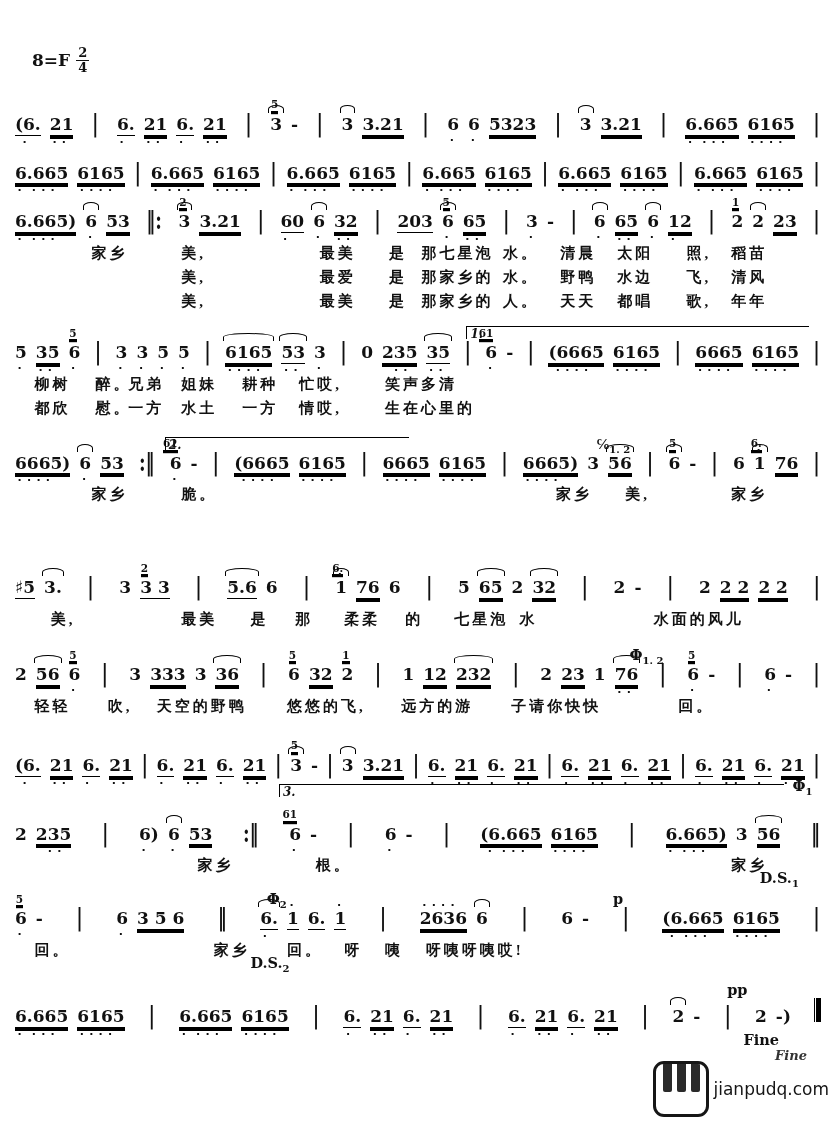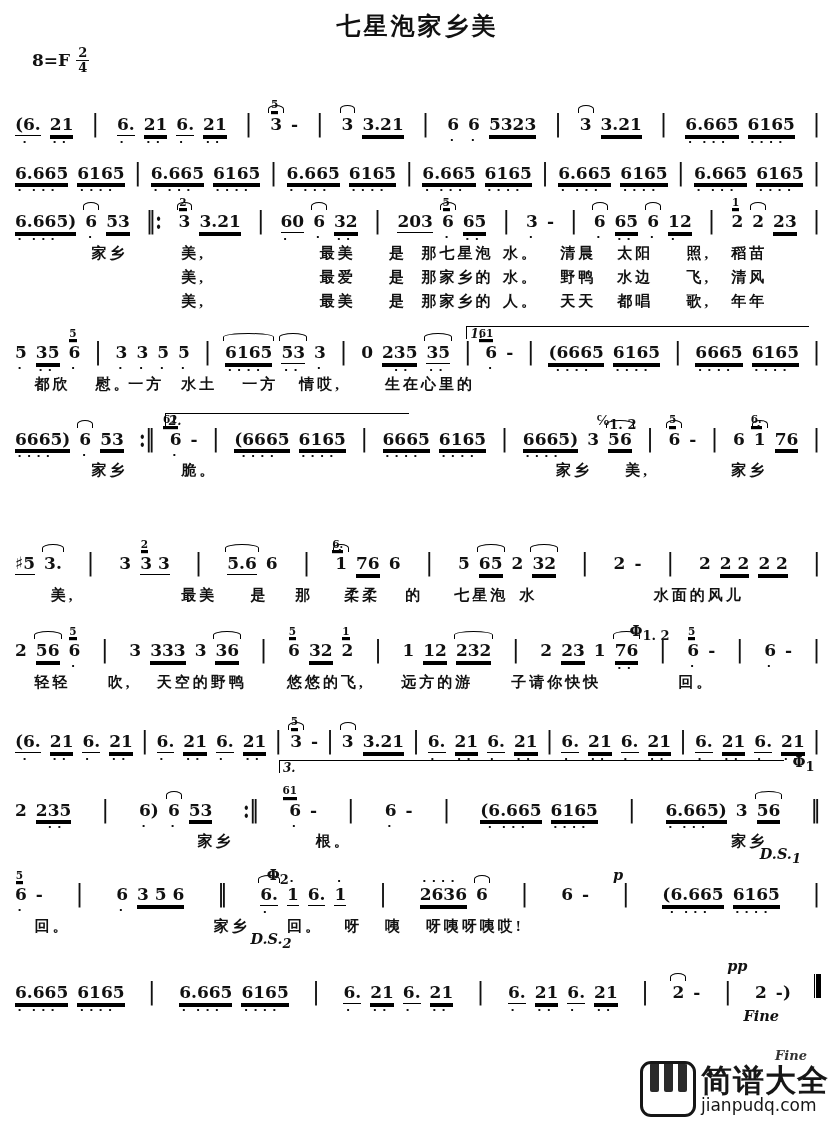--- a/index.html
+++ b/index.html
@@ -45,46 +45,45 @@
         border-right:5px solid #000;vertical-align:-4px;box-sizing:border-box;}
 
   
   .lyr{position:relative;height:24px;font-family:Liberation Serif, serif;}
   .seg{position:absolute;top:0;white-space:nowrap;font-size:15px;
        letter-spacing:3px;font-weight:bold;}
 
   
   .mark{position:absolute;font-family:"DejaVu Serif",serif;font-weight:bold;
         font-size:15px;line-height:1;white-space:nowrap;z-index:3;}
-  .mark sub{font-size:13px;}
+  .mark sub{font-size:10px;}
   .mark.above{top:0;}
   .mark.below{bottom:-9px;}
   .volta{border-left:1.7px solid #000;border-top:1.7px solid #000;height:13px;
          font-style:italic;font-size:12px;padding:1px 0 0 3px;box-sizing:border-box;}
-  .dyn{font-style:italic;font-size:14.5px;}
+  .dyn{font-size:14.5px;}
 
   
   .wm{position:absolute;right:6px;bottom:8px;display:flex;align-items:center;
       gap:5px;z-index:5;background:#fff;}
   .piano{width:50px;height:50px;border:3px solid #161616;border-radius:11px;
          background:#fff;position:relative;overflow:hidden;flex:0 0 auto;}
   .piano i{position:absolute;top:-2px;width:9px;height:30px;background:#2a2a2a;
            border-radius:0 0 2px 2px;}
   .wm-text{display:flex;flex-direction:column;line-height:1;}
   .wm-cn{font-size:31px;font-weight:bold;letter-spacing:1px;color:#161616;}
   .wm-url{font-size:17px;color:#161616;margin-top:1px;}
   .fine{position:absolute;right:28px;bottom:62px;font-family:"DejaVu Serif",serif;
         font-style:italic;font-weight:bold;font-size:13px;color:#333;z-index:1;}
 </style>
 </head>
 <body>
 
 <div class="page">
   <div class="hdr">
-    <h1 class="title">七星泡家乡美</h1>
     <div class="keysig">
       <span>8=F</span>
       <span class="frac">
         <span class="num">2</span>
         <span class="den">4</span>
       </span>
     </div>
   </div>
 
   <div id="score">
@@ -281,20 +280,29 @@
           </span>
           <span class="bar">|</span>
           <span class="measure">
             <span class="tok u2"><span class="nt">6665</span><span class="drow"><i style="width: 9.4px;">·</i><i style="width: 9.4px;">·</i><i style="width: 9.4px;">·</i><i style="width: 9.4px;">·</i></span></span>
             <span class="tok u2"><span class="nt">6165</span><span class="drow"><i style="width: 9.4px;">·</i><i style="width: 9.4px;">·</i><i style="width: 9.4px;">·</i><i style="width: 9.4px;">·</i></span></span>
           </span>
           <span class="bar">|</span>
         </div>
         <span class="mark volta above" style="width: 42%; left: 56%;">1.</span>
         <div class="lyr">
+          <span class="seg" style="left: 3%;">柳树</span>
+          <span class="seg" style="left: 10.5%;">醉。</span>
+          <span class="seg" style="left: 14.5%;">兄弟</span>
+          <span class="seg" style="left: 21%;">姐妹</span>
+          <span class="seg" style="left: 28.5%;">耕种</span>
+          <span class="seg" style="left: 35.5%;">忙哎,</span>
+          <span class="seg" style="left: 46%;">笑声多清</span>
+        </div>
+        <div class="lyr">
           <span class="seg" style="left: 3%;">都欣</span>
           <span class="seg" style="left: 10.5%;">慰。</span>
           <span class="seg" style="left: 14.5%;">一方</span>
           <span class="seg" style="left: 21%;">水土</span>
           <span class="seg" style="left: 28.5%;">一方</span>
           <span class="seg" style="left: 35.5%;">情哎,</span>
           <span class="seg" style="left: 46%;">生在心里的</span>
         </div>
       </div>
       <div class="system" style="margin-top: 14px;">
@@ -642,17 +650,16 @@
 
   <div class="fine">Fine</div>
 
   <div class="wm">
     <span class="piano">
       <i style="left:7px"></i>
         <i style="left:21px"></i>
         <i style="left:35px"></i>
     </span>
     <span class="wm-text">
-      <span class="wm-cn">简谱大全</span>
       <span class="wm-url">jianpudq.com</span>
     </span>
   </div>
 </div>
 
 </body></html>

